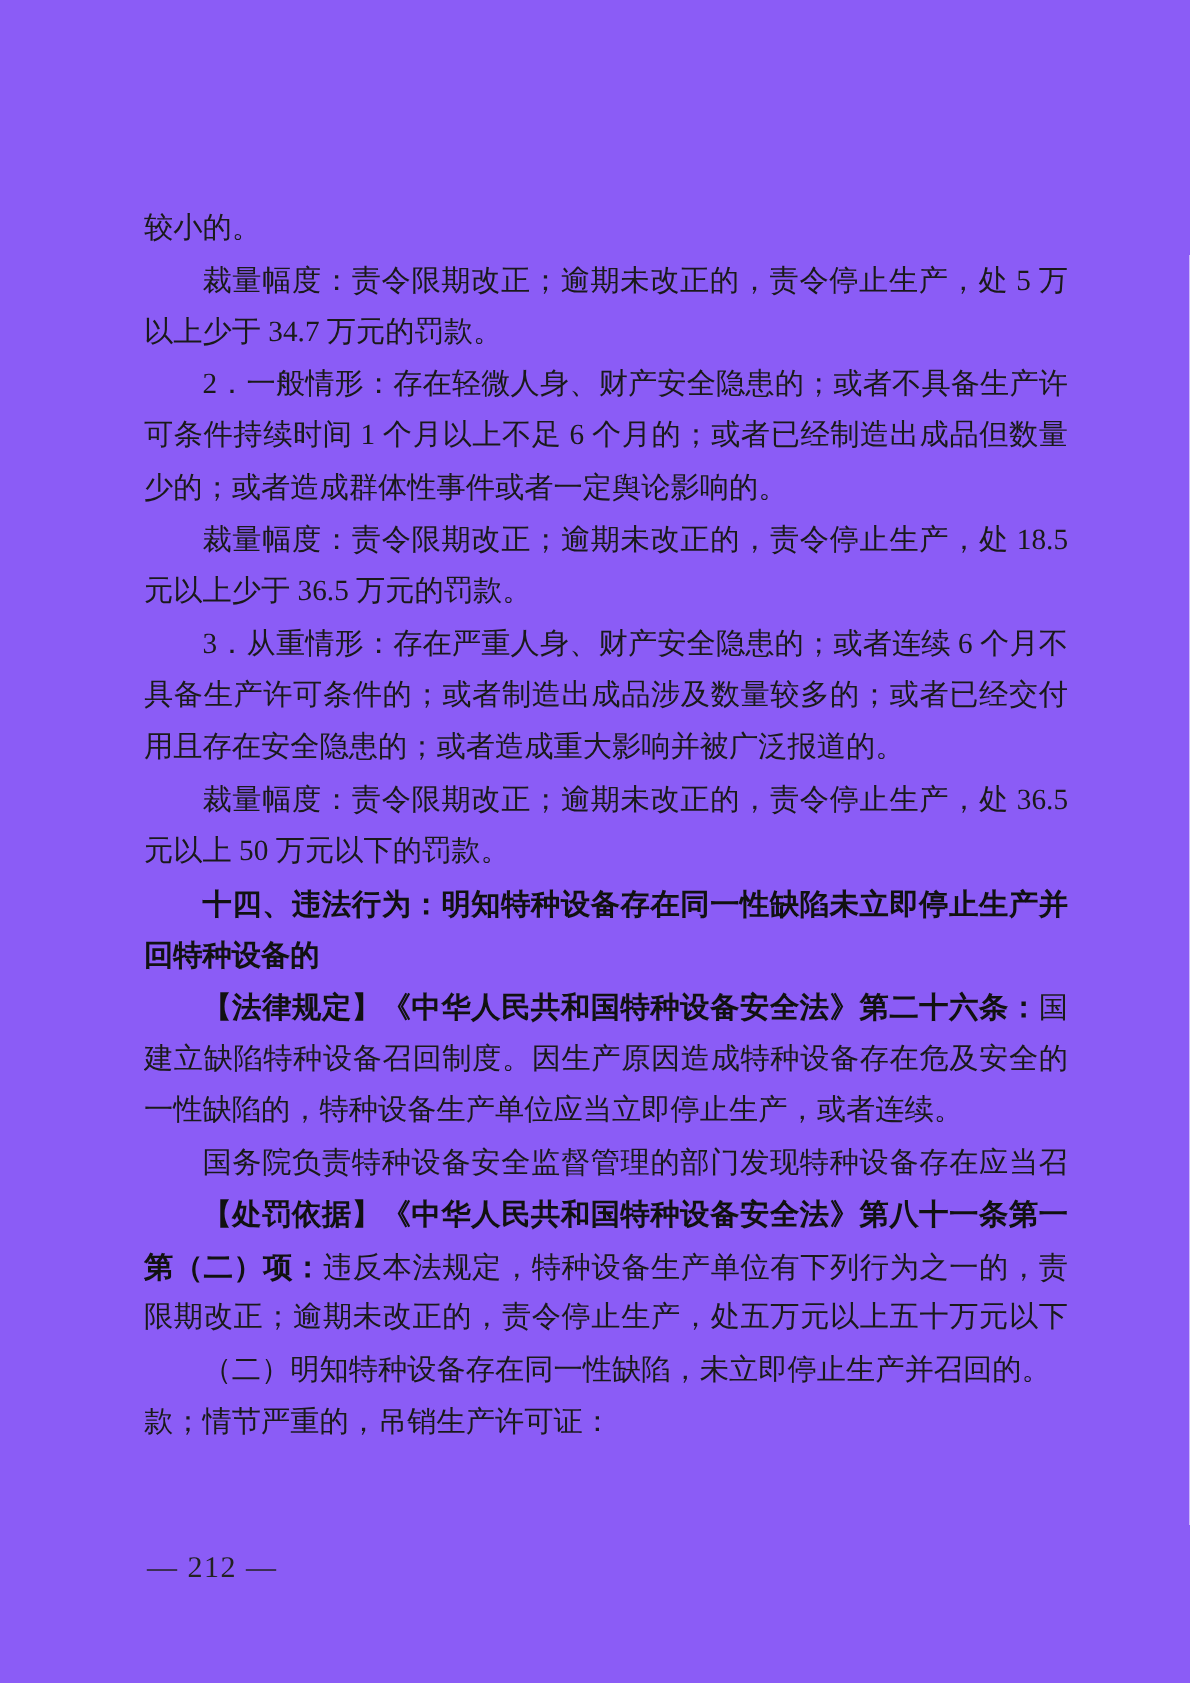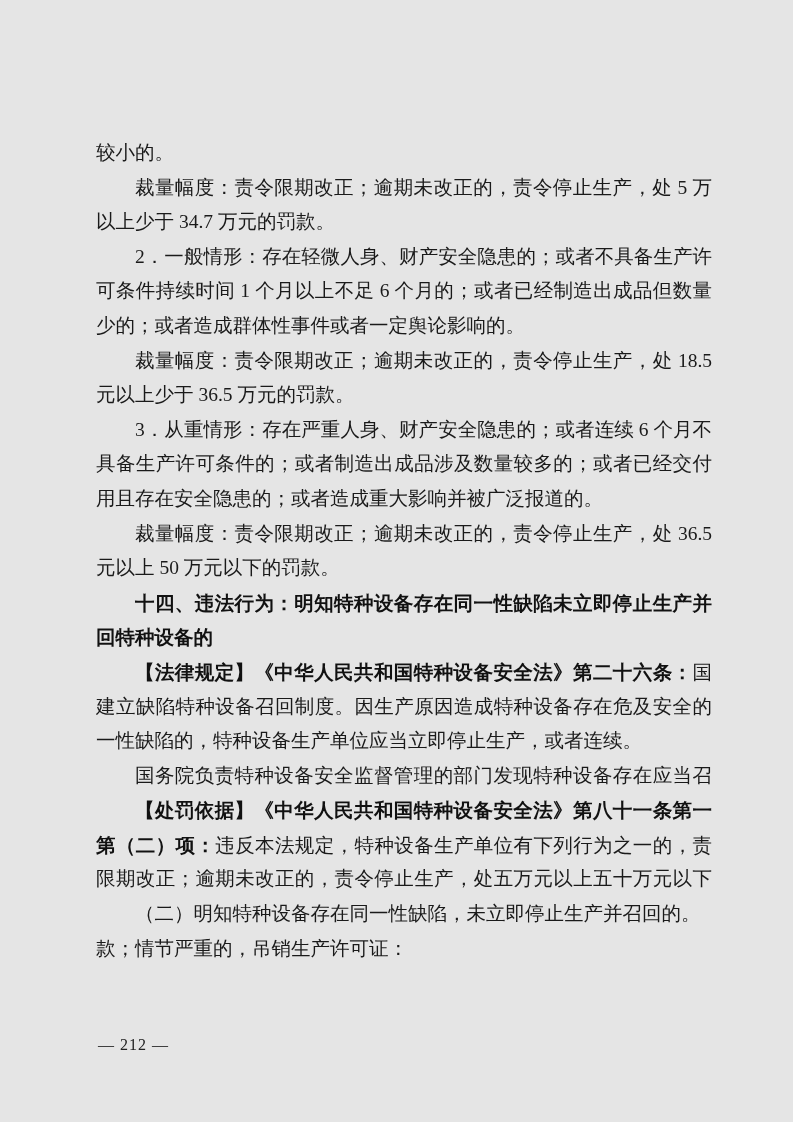--- a/index.html
+++ b/index.html
@@ -4,21 +4,21 @@
 <style>
   html, body {
     margin: 0;
     padding: 0;
     background: #ffffff;
   }
   .doc-page {
     position: relative;
     width: 793px;
     height: 1122px;
-    background: #e5e5e5;
+    background: #8b5cf6;
     overflow: hidden;
     font-family: "Liberation Serif", serif;
     color: #1a1a1a;
   }
   .text-block {
     position: absolute;
     left: 96px;
     top: 136px;
     width: 616px;
   }
@@ -43,21 +43,21 @@
     font-weight: bold;
     color: #111111;
   }
   .seg-reg {
     font-weight: normal;
   }
   .page-footer {
     position: absolute;
     left: 98px;
     top: 1032px;
-    font-size: 16px;
+    font-size: 20px;
     line-height: 26px;
     color: #222222;
     letter-spacing: 1px;
     font-family: "Liberation Serif", serif;
   }
 </style>
 </head>
 <body>
 
 <div class="doc-page">

